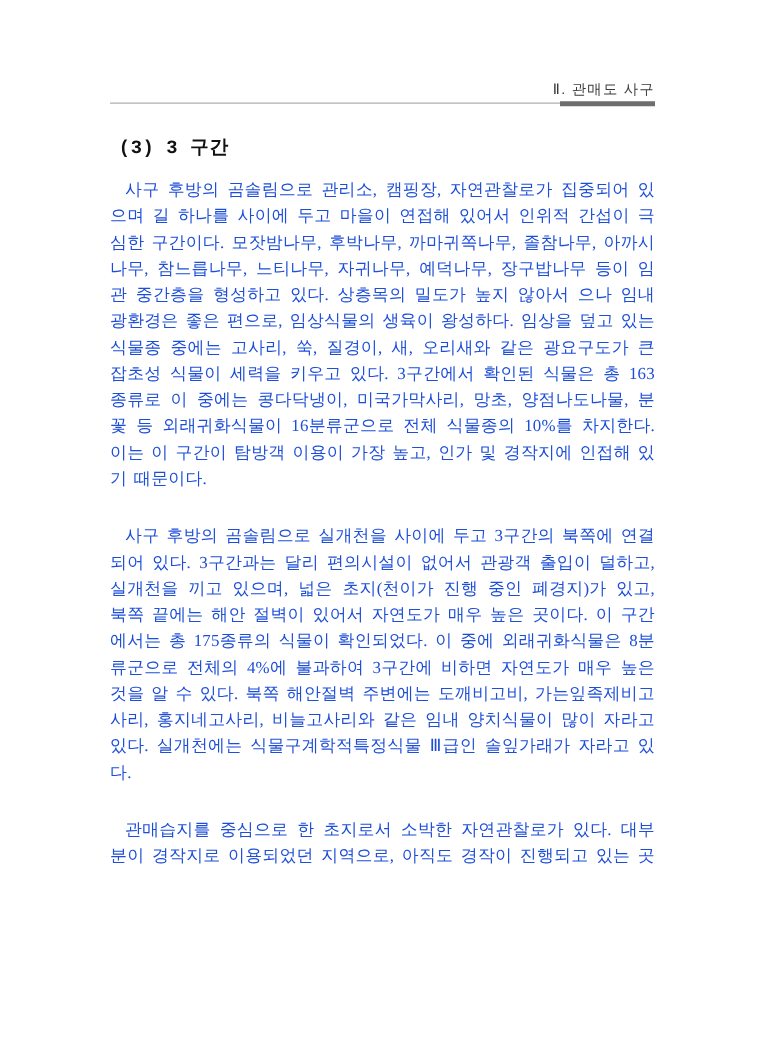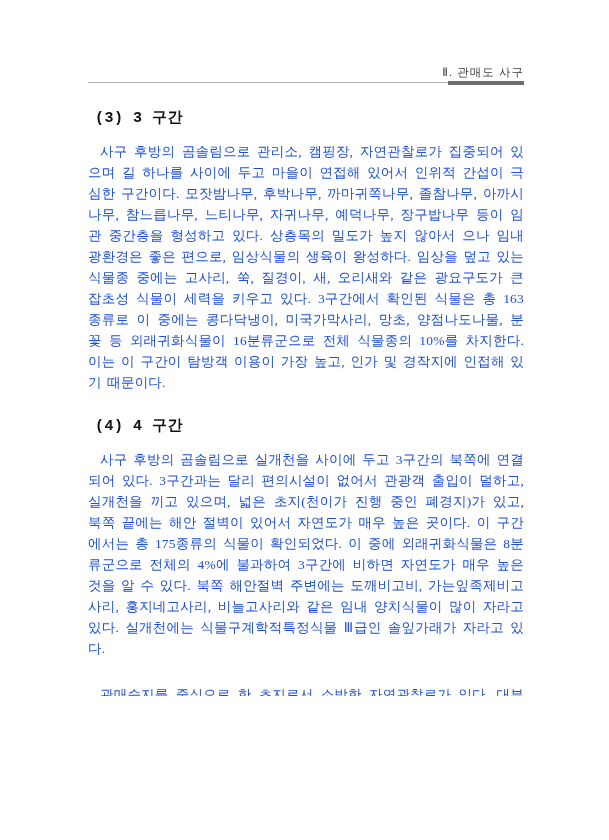--- a/index.html
+++ b/index.html
@@ -127,21 +127,20 @@
   </div>
 
   <div class="main">
 
     <div>
       <h2 class="section-heading">(3) 3 구간</h2>
       <p class="section-body">사구 후방의 곰솔림으로 관리소, 캠핑장, 자연관찰로가 집중되어 있으며 길 하나를 사이에 두고 마을이 연접해 있어서 인위적 간섭이 극심한 구간이다. 모잣밤나무, 후박나무, 까마귀쪽나무, 졸참나무, 아까시나무, 참느릅나무, 느티나무, 자귀나무, 예덕나무, 장구밥나무 등이 임관 중간층을 형성하고 있다. 상층목의 밀도가 높지 않아서 으나 임내 광환경은 좋은 편으로, 임상식물의 생육이 왕성하다. 임상을 덮고 있는 식물종 중에는 고사리, 쑥, 질경이, 새, 오리새와 같은 광요구도가 큰 잡초성 식물이 세력을 키우고 있다. 3구간에서 확인된 식물은 총 163종류로 이 중에는 콩다닥냉이, 미국가막사리, 망초, 양점나도나물, 분꽃 등 외래귀화식물이 16분류군으로 전체 식물종의 10%를 차지한다. 이는 이 구간이 탐방객 이용이 가장 높고, 인가 및 경작지에 인접해 있기 때문이다.</p>
     </div>
 
     <div>
-      <h2 class="section-heading">(4) 4 구간</h2>
       <p class="section-body">사구 후방의 곰솔림으로 실개천을 사이에 두고 3구간의 북쪽에 연결되어 있다. 3구간과는 달리 편의시설이 없어서 관광객 출입이 덜하고, 실개천을 끼고 있으며, 넓은 초지(천이가 진행 중인 폐경지)가 있고, 북쪽 끝에는 해안 절벽이 있어서 자연도가 매우 높은 곳이다. 이 구간에서는 총 175종류의 식물이 확인되었다. 이 중에 외래귀화식물은 8분류군으로 전체의 4%에 불과하여 3구간에 비하면 자연도가 매우 높은 것을 알 수 있다. 북쪽 해안절벽 주변에는 도깨비고비, 가는잎족제비고사리, 홍지네고사리, 비늘고사리와 같은 임내 양치식물이 많이 자라고 있다. 실개천에는 식물구계학적특정식물 Ⅲ급인 솔잎가래가 자라고 있다.</p>
     </div>
 
     <div>
       <p class="section-body">관매습지를 중심으로 한 초지로서 소박한 자연관찰로가 있다. 대부분이 경작지로 이용되었던 지역으로, 아직도 경작이 진행되고 있는 곳도 있다. 5구간에서는 애기부들, 줄, 고마리, 참비녀골풀, 드렁방동산이, 파대가리와 같은 습지 및 수변식물을 포함하여 총 99종류가 확인 되었다. 그러나 이 구간도 3구간과 마찬가지로 경작에 의한 인위적 간섭이 심한 곳으로, 소리쟁이, 수영, 쥐보리, 미국자리공, 오리새 등 외래귀화식물이 15분류군으로 전체 식물종의 15%를 점하고 있다.</p>
     </div>
 
   </div>
 
   <div class="footer-rule">

